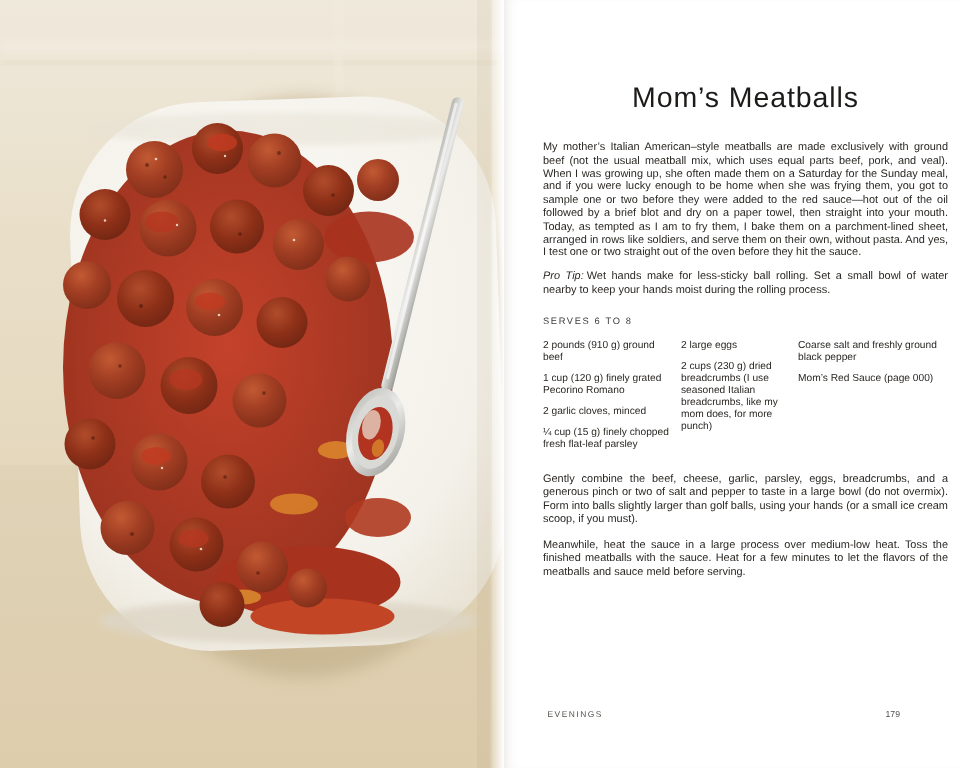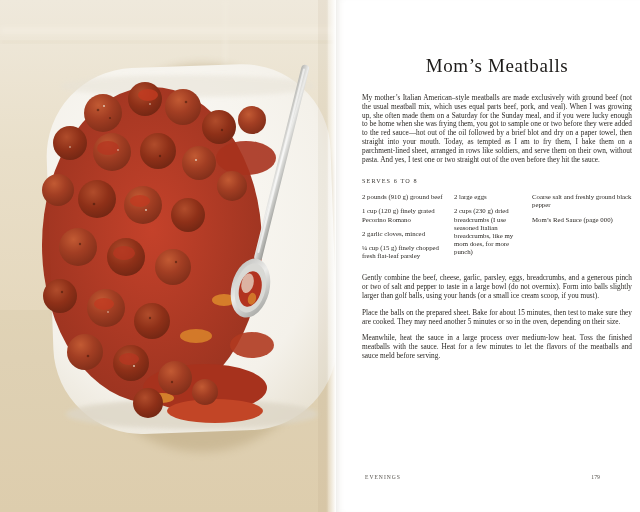--- a/index.html
+++ b/index.html
@@ -1,16 +1,16 @@
 <!DOCTYPE html>
 <html><head>
 <meta charset="utf-8">
 <style>
   html,body{margin:0;padding:0;background:#ffffff;}
-  .spread{position:relative;width:640px;height:512px;overflow:hidden;background:#ffffff;font-family:Liberation Serif, serif;}
+  .spread{position:relative;width:640px;height:512px;overflow:hidden;background:#ffffff;font-family:Liberation Sans, sans-serif;}
   .photo-page{position:absolute;left:0;top:0;width:336px;height:512px;}
   .recipe-page{position:absolute;left:336px;top:0;width:304px;height:512px;background:#ffffff;box-shadow:inset 7px 0 9px -7px rgba(90,75,50,.18);}
   .col{position:absolute;left:26px;top:0;width:270px;}
   h1.title{margin:54px 0 0 0;font-weight:400;font-size:19px;line-height:23px;letter-spacing:.6px;text-align:center;color:#1d1b19;}
   p.intro{margin:17px 0 0 0;font-size:7.3px;line-height:8.8px;text-align:justify;color:#2b2824;}
   p.protip{margin:7px 0 0 0;font-size:7.3px;line-height:8.8px;text-align:justify;color:#2b2824;}
   p.protip .tiplabel{font-style:italic;margin-right:2px;}
   .serves{margin-top:13px;font-size:6.2px;letter-spacing:1.1px;color:#3c3a36;}
   .ingredients{display:grid;grid-template-columns:84px 70px 100px;column-gap:8px;margin-top:9px;}
   .ing-item{font-size:6.8px;line-height:8.1px;color:#2b2824;margin-bottom:6px;}
@@ -179,20 +179,21 @@
       </g>
     </svg>
   </div>
 
   <div class="recipe-page">
     <div class="col">
       <h1 class="title">Mom’s Meatballs</h1>
 
       <p class="intro">My mother’s Italian American–style meatballs are made exclusively with ground beef (not the usual meatball mix, which uses equal parts beef, pork, and veal). When I was growing up, she often made them on a Saturday for the Sunday meal, and if you were lucky enough to be home when she was frying them, you got to sample one or two before they were added to the red sauce—hot out of the oil followed by a brief blot and dry on a paper towel, then straight into your mouth. Today, as tempted as I am to fry them, I bake them on a parchment-lined sheet, arranged in rows like soldiers, and serve them on their own, without pasta. And yes, I test one or two straight out of the oven before they hit the sauce.</p>
 
+      <p class="protip"><span class="tiplabel">Pro Tip:</span><span>Wet hands make for less-sticky ball rolling. Set a small bowl of water nearby to keep your hands moist during the rolling process.</span></p>
 
       <div class="serves">SERVES 6 TO 8</div>
 
       <div class="ingredients">
         <div>
           <div class="ing-item">2 pounds (910 g) ground beef</div>
           <div class="ing-item">1 cup (120 g) finely grated Pecorino Romano</div>
           <div class="ing-item">2 garlic cloves, minced</div>
           <div class="ing-item">¼ cup (15 g) finely chopped fresh flat-leaf parsley</div>
         </div>
@@ -201,21 +202,20 @@
           <div class="ing-item">2 cups (230 g) dried breadcrumbs (I use seasoned Italian breadcrumbs, like my mom does, for more punch)</div>
         </div>
         <div>
           <div class="ing-item">Coarse salt and freshly ground black pepper</div>
           <div class="ing-item">Mom’s Red Sauce (page 000)</div>
         </div>
       </div>
 
       <div class="steps">
         <p>Gently combine the beef, cheese, garlic, parsley, eggs, breadcrumbs, and a generous pinch or two of salt and pepper to taste in a large bowl (do not overmix). Form into balls slightly larger than golf balls, using your hands (or a small ice cream scoop, if you must).</p>
-        <p>Place the balls on the prepared sheet. Bake for about 15 minutes, then test to make sure they are cooked. They may need another 5 minutes or so in the oven, depending on their size.</p>
         <p>Meanwhile, heat the sauce in a large process over medium-low heat. Toss the finished meatballs with the sauce. Heat for a few minutes to let the flavors of the meatballs and sauce meld before serving.</p>
       </div>
     </div>
 
     <div class="footer-chapter">EVENINGS</div>
     <div class="footer-page">179</div>
   </div>
 </div>
 
 </body></html>

